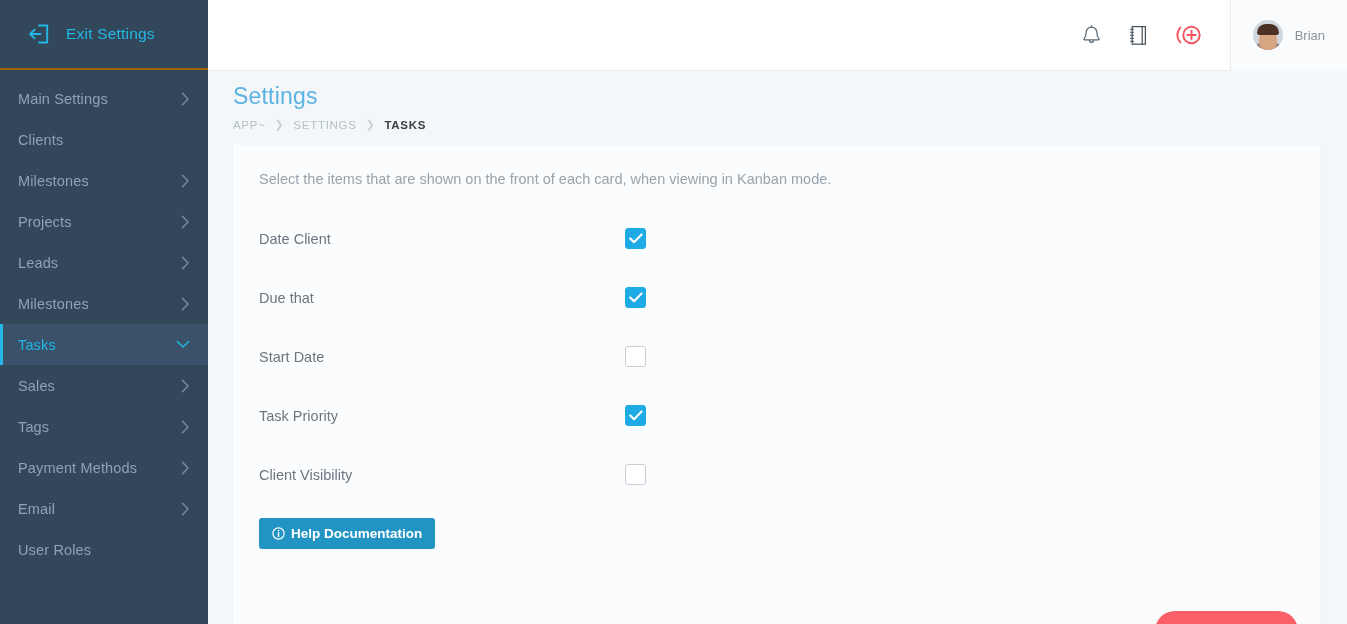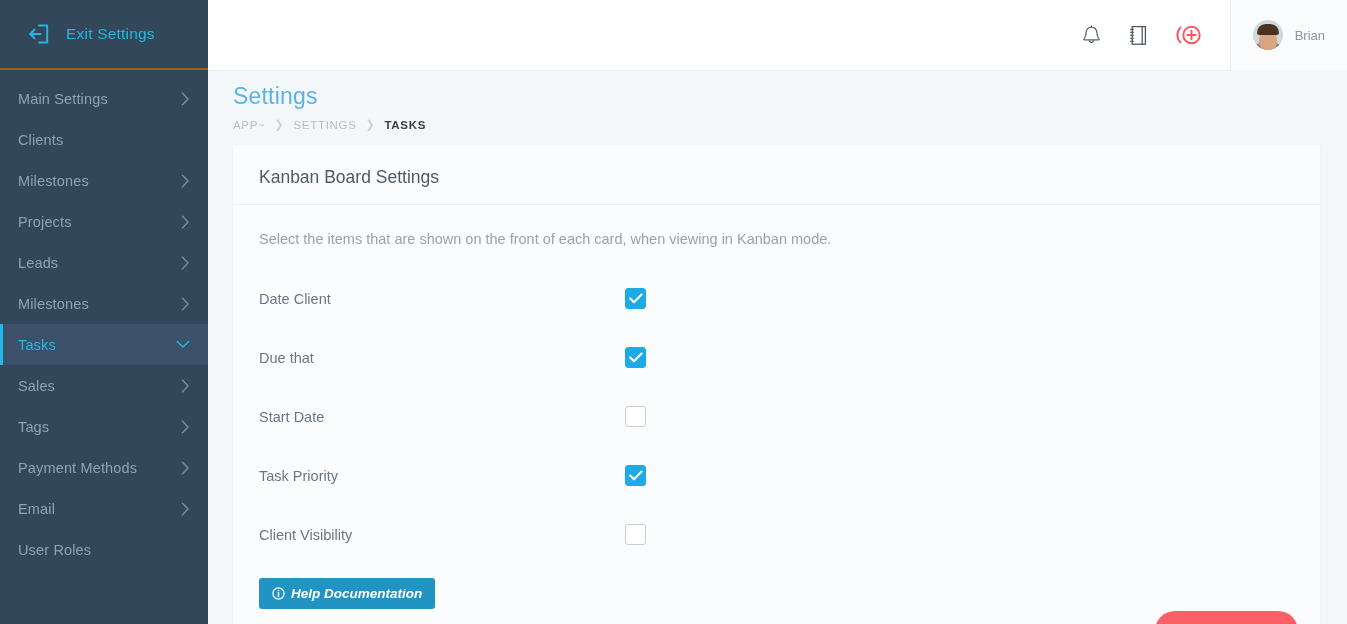--- a/index.html
+++ b/index.html
@@ -184,21 +184,20 @@
     display: inline-flex; align-items: center; gap: 6px;
     background: #2294c4;
     color: #ffffff;
     border: none;
     border-radius: 3px;
     padding: 8px 13px;
     font-size: 13.5px;
     font-weight: bold;
     cursor: pointer;
     font-family: "Liberation Sans", sans-serif;
-    font-style: italic;
   }
   .save-btn {
     position: absolute; right: 22px; bottom: -27px;
     background: #fa5e67;
     color: #ffffff;
     border: none;
     border-radius: 22px;
     padding: 12px 24px;
     font-size: 14.5px;
     cursor: pointer;
@@ -364,21 +363,20 @@
 
     <nav class="breadcrumb">
       <span class="bc-item">APP~</span>
       <span class="bc-sep">❯</span>
       <span class="bc-item">SETTINGS</span>
       <span class="bc-sep">❯</span>
       <span class="bc-item current">TASKS</span>
     </nav>
 
     <section class="card">
-      <h2 class="card-title">Kanban Board Settings</h2>
       <p class="card-desc">Select the items that are shown on the front of each card, when viewing in Kanban mode.</p>
 
       <div class="options">
 
         <div class="opt-row">
           <span class="opt-label">Date Client</span>
           <span class="checkbox checked">
             <svg class="tick" width="14" height="11" viewBox="0 0 14 11">
                 <path d="M1.2 5.4 5 9.2 12.6 1.6" stroke="#ffffff" stroke-width="2.1" fill="none" stroke-linecap="round" stroke-linejoin="round"></path>
               </svg>

